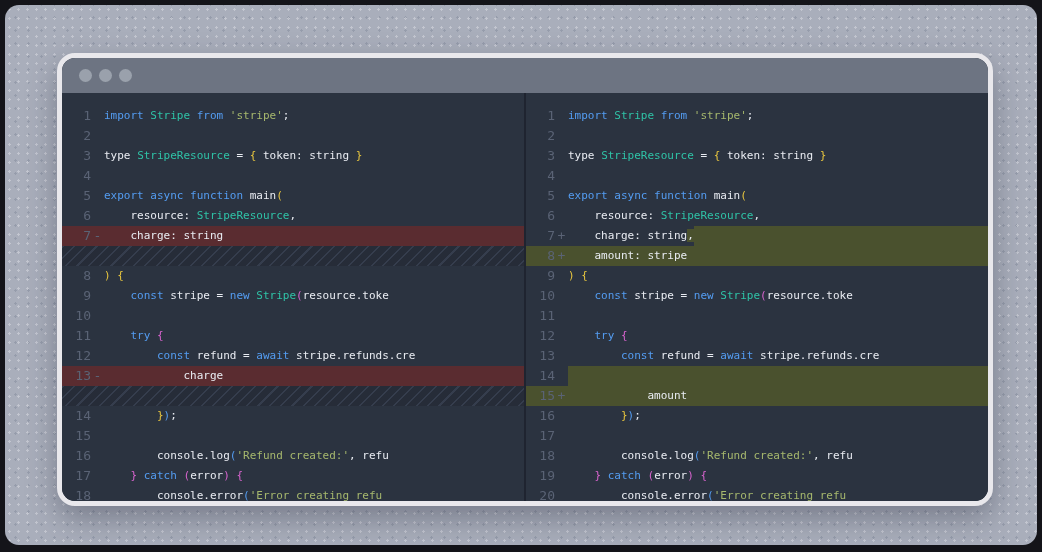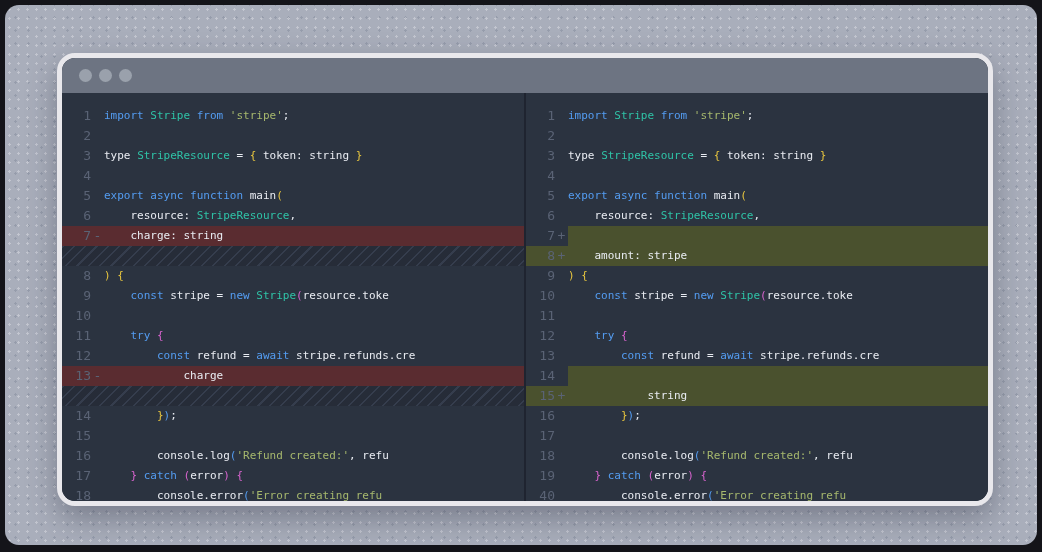--- a/index.html
+++ b/index.html
@@ -88,30 +88,30 @@
           <div class="row"><span class="gutter"><span class="lnum">18</span><span class="sign"></span></span><span class="code"><span class="tok-p">        console.error</span><span class="tok-b">(</span><span class="tok-s">'Error creating refu</span></span></div>
         </div>
       <div class="divider"></div>
       <div class="panel" id="panel-right">
           <div class="row"><span class="gutter"><span class="lnum">1</span><span class="sign"></span></span><span class="code"><span class="tok-k">import </span><span class="tok-t">Stripe</span><span class="tok-k"> from </span><span class="tok-s">'stripe'</span><span class="tok-p">;</span></span></div>
           <div class="row"><span class="gutter"><span class="lnum">2</span><span class="sign"></span></span><span class="code"></span></div>
           <div class="row"><span class="gutter"><span class="lnum">3</span><span class="sign"></span></span><span class="code"><span class="tok-p">type </span><span class="tok-t">StripeResource</span><span class="tok-p"> = </span><span class="tok-y">{</span><span class="tok-p"> token: string </span><span class="tok-y">}</span></span></div>
           <div class="row"><span class="gutter"><span class="lnum">4</span><span class="sign"></span></span><span class="code"></span></div>
           <div class="row"><span class="gutter"><span class="lnum">5</span><span class="sign"></span></span><span class="code"><span class="tok-k">export async function </span><span class="tok-p">main</span><span class="tok-y">(</span></span></div>
           <div class="row"><span class="gutter"><span class="lnum">6</span><span class="sign"></span></span><span class="code"><span class="tok-p">    resource: </span><span class="tok-t">StripeResource</span><span class="tok-p">,</span></span></div>
-          <div class="row"><span class="gutter"><span class="lnum">7</span><span class="sign">+</span></span><span class="tail"></span></div>
+          <div class="row"><span class="gutter"><span class="lnum">7</span><span class="sign">+</span></span><span class="code"><span class="tok-p">    charge: string</span><span class="tok-p hl">,</span></span><span class="tail"></span></div>
           <div class="row bg-added"><span class="gutter"><span class="lnum">8</span><span class="sign">+</span></span><span class="code"><span class="tok-p">    amount: stripe</span></span></div>
           <div class="row"><span class="gutter"><span class="lnum">9</span><span class="sign"></span></span><span class="code"><span class="tok-y">) {</span></span></div>
           <div class="row"><span class="gutter"><span class="lnum">10</span><span class="sign"></span></span><span class="code"><span class="tok-p">    </span><span class="tok-k">const</span><span class="tok-p"> stripe = </span><span class="tok-k">new</span><span class="tok-p"> </span><span class="tok-t">Stripe</span><span class="tok-m">(</span><span class="tok-p">resource.toke</span></span></div>
           <div class="row"><span class="gutter"><span class="lnum">11</span><span class="sign"></span></span><span class="code"></span></div>
           <div class="row"><span class="gutter"><span class="lnum">12</span><span class="sign"></span></span><span class="code"><span class="tok-p">    </span><span class="tok-k">try</span><span class="tok-p"> </span><span class="tok-m">{</span></span></div>
           <div class="row"><span class="gutter"><span class="lnum">13</span><span class="sign"></span></span><span class="code"><span class="tok-p">        </span><span class="tok-k">const</span><span class="tok-p"> refund = </span><span class="tok-k">await</span><span class="tok-p"> stripe.refunds.cre</span></span></div>
           <div class="row"><span class="gutter"><span class="lnum">14</span><span class="sign"></span></span><span class="tail"></span></div>
-          <div class="row bg-added"><span class="gutter"><span class="lnum">15</span><span class="sign">+</span></span><span class="code"><span class="tok-p">            string</span></span></div>
+          <div class="row bg-added"><span class="gutter"><span class="lnum">15</span><span class="sign">+</span></span><span class="code"><span class="tok-p">            amount</span></span></div>
           <div class="row"><span class="gutter"><span class="lnum">16</span><span class="sign"></span></span><span class="code"><span class="tok-p">        </span><span class="tok-y">}</span><span class="tok-b">)</span><span class="tok-p">;</span></span></div>
           <div class="row"><span class="gutter"><span class="lnum">17</span><span class="sign"></span></span><span class="code"></span></div>
           <div class="row"><span class="gutter"><span class="lnum">18</span><span class="sign"></span></span><span class="code"><span class="tok-p">        console.log</span><span class="tok-b">(</span><span class="tok-s">'Refund created:'</span><span class="tok-p">, refu</span></span></div>
           <div class="row"><span class="gutter"><span class="lnum">19</span><span class="sign"></span></span><span class="code"><span class="tok-p">    </span><span class="tok-m">}</span><span class="tok-p"> </span><span class="tok-k">catch</span><span class="tok-p"> </span><span class="tok-m">(</span><span class="tok-p">error</span><span class="tok-m">)</span><span class="tok-p"> </span><span class="tok-m">{</span></span></div>
-          <div class="row"><span class="gutter"><span class="lnum">40</span><span class="sign"></span></span><span class="code"><span class="tok-p">        console.error</span><span class="tok-b">(</span><span class="tok-s">'Error creating refu</span></span></div>
+          <div class="row"><span class="gutter"><span class="lnum">20</span><span class="sign"></span></span><span class="code"><span class="tok-p">        console.error</span><span class="tok-b">(</span><span class="tok-s">'Error creating refu</span></span></div>
         </div>
     </div>
   </div>
 </div>
 
 </body></html>

